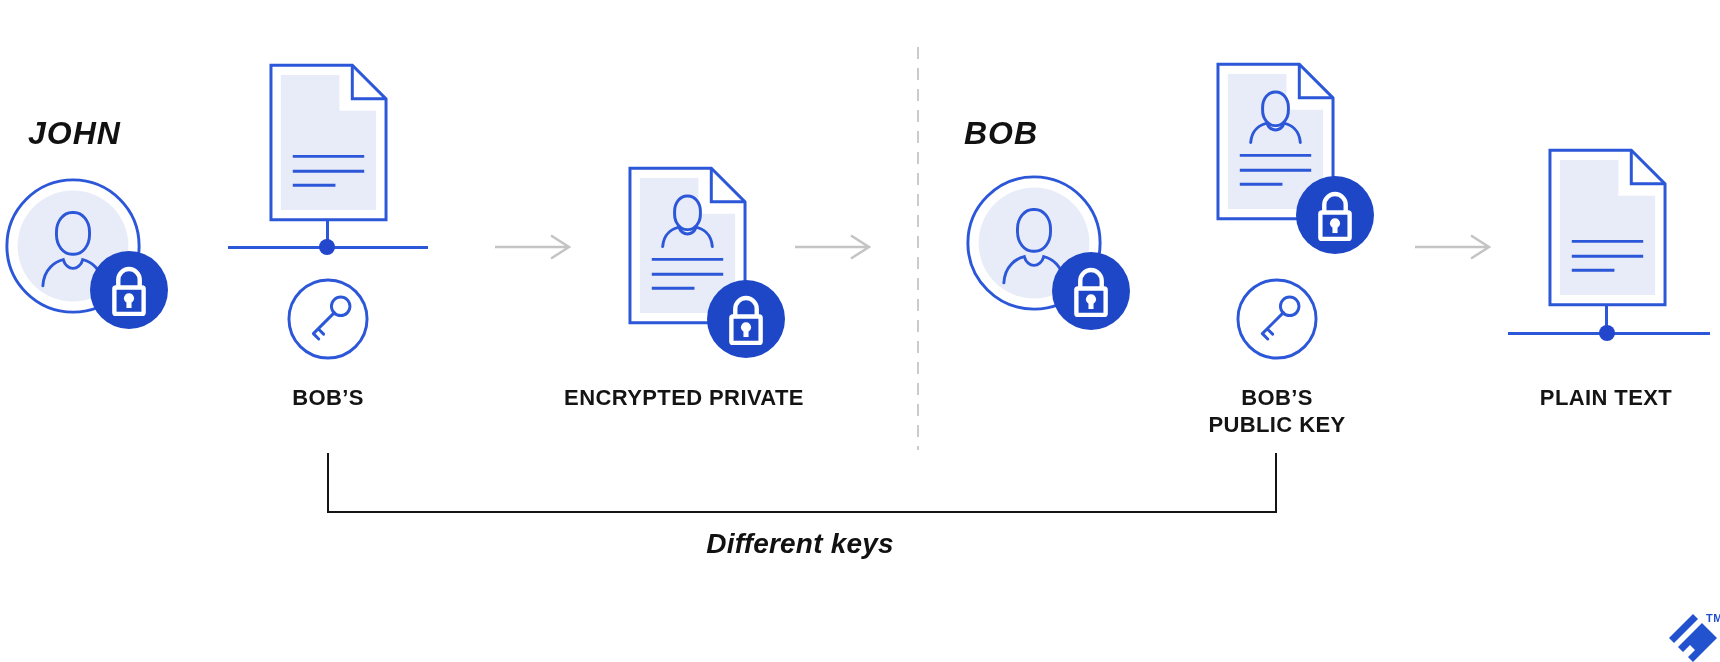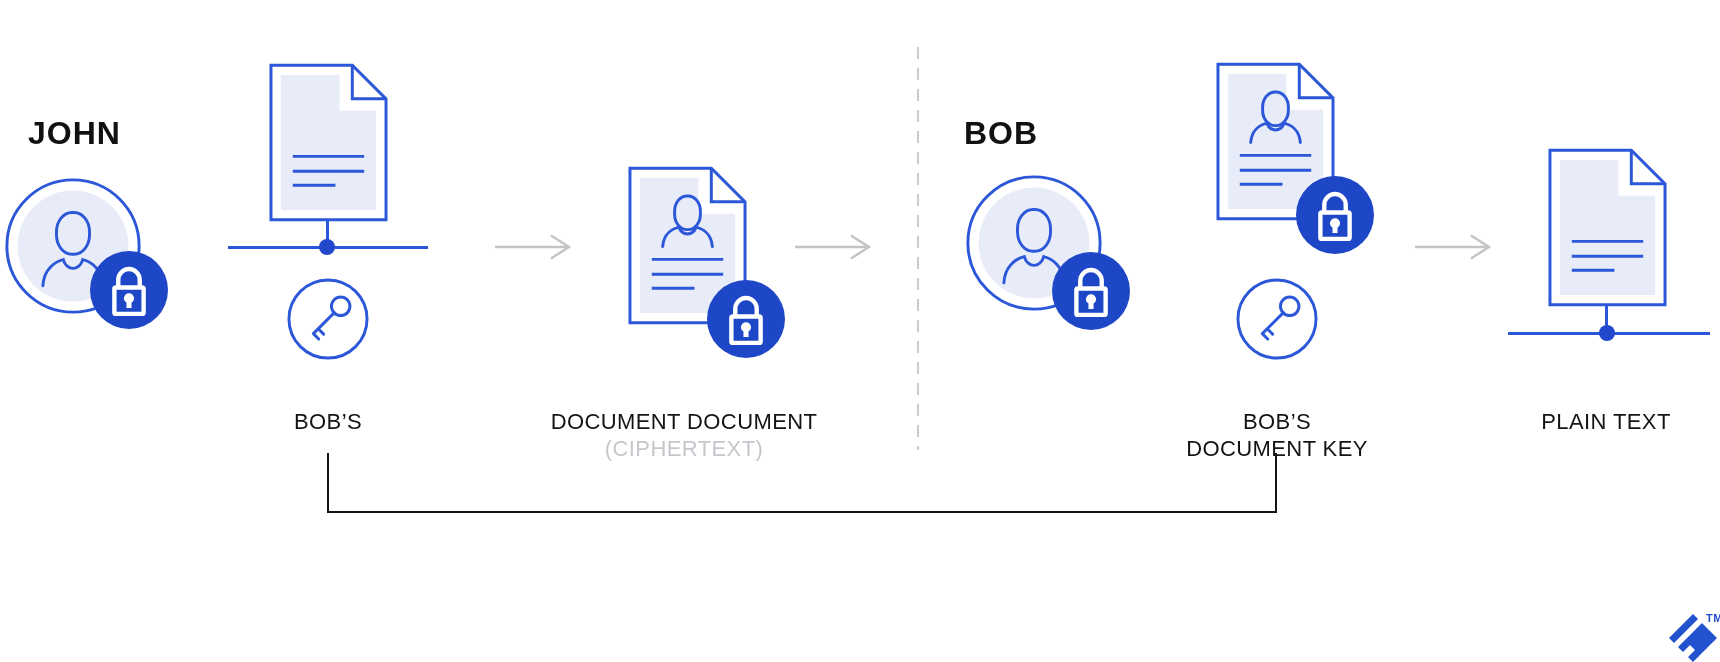--- a/index.html
+++ b/index.html
@@ -2,25 +2,25 @@
 <html><head>
 <meta charset="utf-8">
 <style>
   html,body{margin:0;padding:0;background:#fff;}
   #stage{
     position:relative;width:1720px;height:662px;background:#ffffff;
     overflow:hidden;font-family:"Liberation Sans", sans-serif;
   }
   .abs{position:absolute;}
   .actor-name{
-    font-size:32px;font-weight:700;color:#111;letter-spacing:1px;line-height:34px;
+    font-size:32px;font-weight:700;color:#111;letter-spacing:1px;line-height:34px;font-style:italic;
   }
   .label{
-    width:300px;text-align:center;font-size:22px;font-weight:400;color:#141414;
-    letter-spacing:0.4px;line-height:27px;white-space:nowrap;margin-top:24px;
+    width:300px;text-align:center;font-size:22px;font-weight:700;color:#141414;
+    letter-spacing:0.4px;line-height:27px;white-space:nowrap;
   }
   .label .sub{color:#c4c7cc;}
   .hline{background:#2b57d8;height:3px;}
   .vline{background:#2b57d8;width:3px;}
   .dot{width:16px;height:16px;border-radius:50%;background:#2247cd;}
   .divider{
     width:2px;
     background:repeating-linear-gradient(to bottom,#cbcbcb 0 12px,transparent 12px 21px);
   }
   .bracket{
@@ -108,22 +108,21 @@
       <use href="#sym-arrow"></use>
     </svg>
 
   <svg class="abs" style="left:627px;top:165px;" width="121" height="161">
       <use href="#sym-doc-person"></use>
     </svg>
   <svg class="abs" style="left:707px;top:280px;" width="78" height="78">
       <use href="#sym-lock"></use>
     </svg>
   <div class="abs label" style="left:534px;top:384px;">
-    <div>DOCUMENT DOCUMENT</div>
-    <div class="sub">(CIPHERTEXT)</div>
+    <div>ENCRYPTED PRIVATE</div>
   </div>
 
   <svg class="abs" style="left:795px;top:232px;" width="80" height="30">
       <use href="#sym-arrow"></use>
     </svg>
 
   <div class="abs divider" style="left:917px;top:47px;height:403px;"></div>
 
   <div class="abs actor-name" style="left:964px;top:116px;">BOB</div>
   <svg class="abs" style="left:964px;top:173px;" width="140" height="140">
@@ -137,37 +136,38 @@
       <use href="#sym-doc-person"></use>
     </svg>
   <svg class="abs" style="left:1296px;top:176px;" width="78" height="78">
       <use href="#sym-lock"></use>
     </svg>
   <svg class="abs" style="left:1236px;top:278px;" width="82" height="82">
       <use href="#sym-key"></use>
     </svg>
   <div class="abs label" style="left:1127px;top:384px;">
     <div>BOB’S</div>
-    <div>DOCUMENT KEY</div>
+    <div>PUBLIC KEY</div>
   </div>
 
   <svg class="abs" style="left:1415px;top:232px;" width="80" height="30">
       <use href="#sym-arrow"></use>
     </svg>
 
   <svg class="abs" style="left:1547px;top:147px;" width="121" height="161">
       <use href="#sym-doc"></use>
     </svg>
   <div class="abs vline" style="left:1605px;top:305px;height:28px;"></div>
   <div class="abs hline" style="left:1508px;top:332px;width:202px;"></div>
   <div class="abs dot" style="left:1599px;top:325px;"></div>
   <div class="abs label" style="left:1456px;top:384px;">
     <div>PLAIN TEXT</div>
   </div>
 
   <div class="abs bracket" style="left:327px;top:453px;width:946px;height:58px;"></div>
+  <div class="abs caption" style="left:640px;top:528px;">Different keys</div>
 
   <svg class="abs" style="left:1669px;top:614px;" width="48" height="48">
       <use href="#sym-toptal"></use>
     </svg>
   <div class="abs tm" style="left:1706px;top:612px;">TM</div>
 
 </div>
 
 </body></html>

